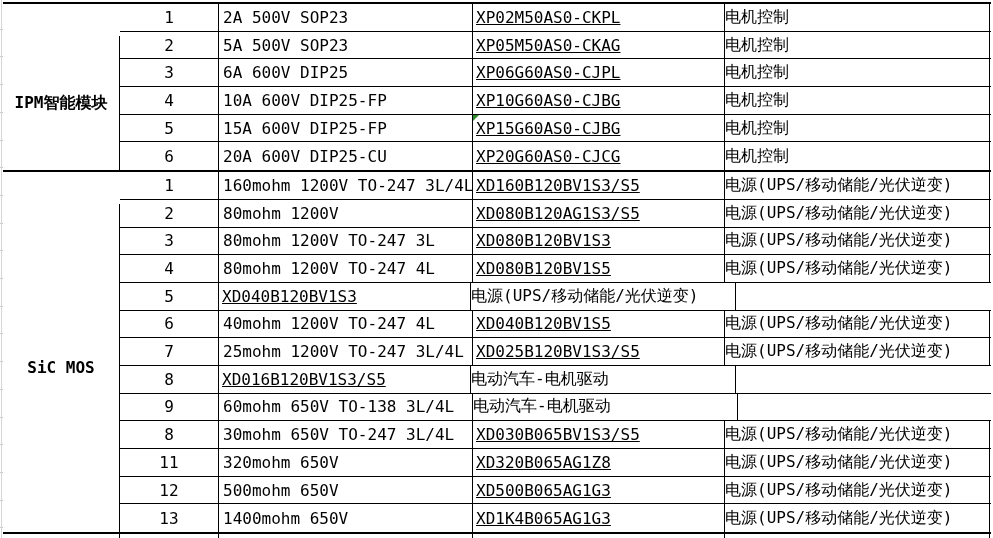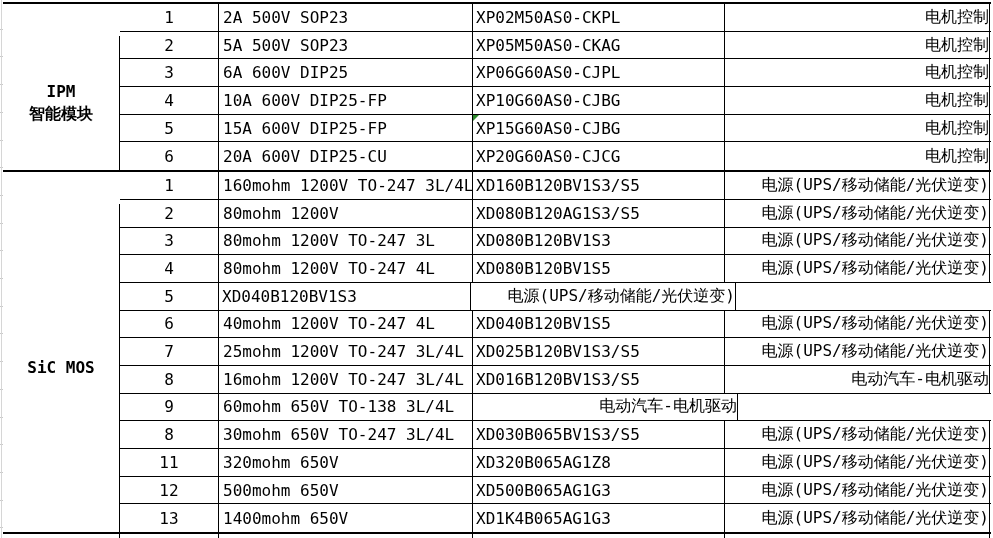--- a/index.html
+++ b/index.html
@@ -20,35 +20,35 @@
     background:repeating-linear-gradient(to bottom,
       transparent 0, transparent 26.7px, #c9c9c9 26.7px, #c9c9c9 27.7px);
   }
   .table {
     position:absolute; left:3px; top:2px; width:988px;
     border-top:2px solid #000;
   }
   .section { display:flex; border-bottom:2px solid #000; }
   .cat-cell {
     width:117px; flex:none; border-right:1px solid #000;
-    display:flex; flex-direction:column; align-items:center; justify-content:center;
+    display:flex; flex-direction:row; align-items:center; justify-content:center;
     font-weight:bold; text-align:center; background:#fff;margin-top:32px;
   }
   .cat-line { line-height:22px; }
   .rows { flex:1; display:flex; flex-direction:column; }
   .row { display:flex; height:27.7px; border-bottom:1px solid #000; }
   .row:last-child { border-bottom:none; }
   .cell {
     display:flex; align-items:center; border-right:1px solid #000;
     overflow:hidden; white-space:nowrap; position:relative; background:#fff;
   }
   .c-idxc  { width:99px;  flex:none; justify-content:center; }
   .c-specc { width:254px; flex:none; padding-left:4px;align-items:center; }
-  .c-partc { width:252px; flex:none; padding-left:3px; }
-  .c-appc  { width:265px; flex:none; justify-content:flex-end; }
+  .c-partc { width:252px; flex:none; padding-left:3px;text-decoration:underline; }
+  .c-appc  { width:265px; flex:none; justify-content:flex-start; }
   .flag {
     position:absolute; top:0; left:0; width:0; height:0; display:none;
     border-top:6px solid #2e8b2e; border-right:6px solid transparent;
   }
   .flag.on { display:block; }
   
   .partial-row { display:flex; height:12px; }
   .partial-row > div { border-right:1px solid #000; background:#fff; }
   .p-cat { width:117px; } .p-idx { width:99px; } .p-spec { width:254px; }
   .p-part { width:252px; } .p-app { width:265px; }
@@ -277,23 +277,20 @@
     </div>
     <div class="cell c-appc">
       <span class="b-app">电源(UPS/移动储能/光伏逆变)</span>
     </div>
   </div>
 
   <div class="row">
     <div class="cell c-idxc">
       <span class="b-index">8</span>
     </div>
-    <div class="cell c-specc">
-      <span class="b-spec">16mohm 1200V TO-247 3L/4L</span>
-    </div>
     <div class="cell c-partc">
 
       <span class="b-part">XD016B120BV1S3/S5</span>
     </div>
     <div class="cell c-appc">
       <span class="b-app">电动汽车-电机驱动</span>
     </div>
   </div>
 
   <div class="row">

